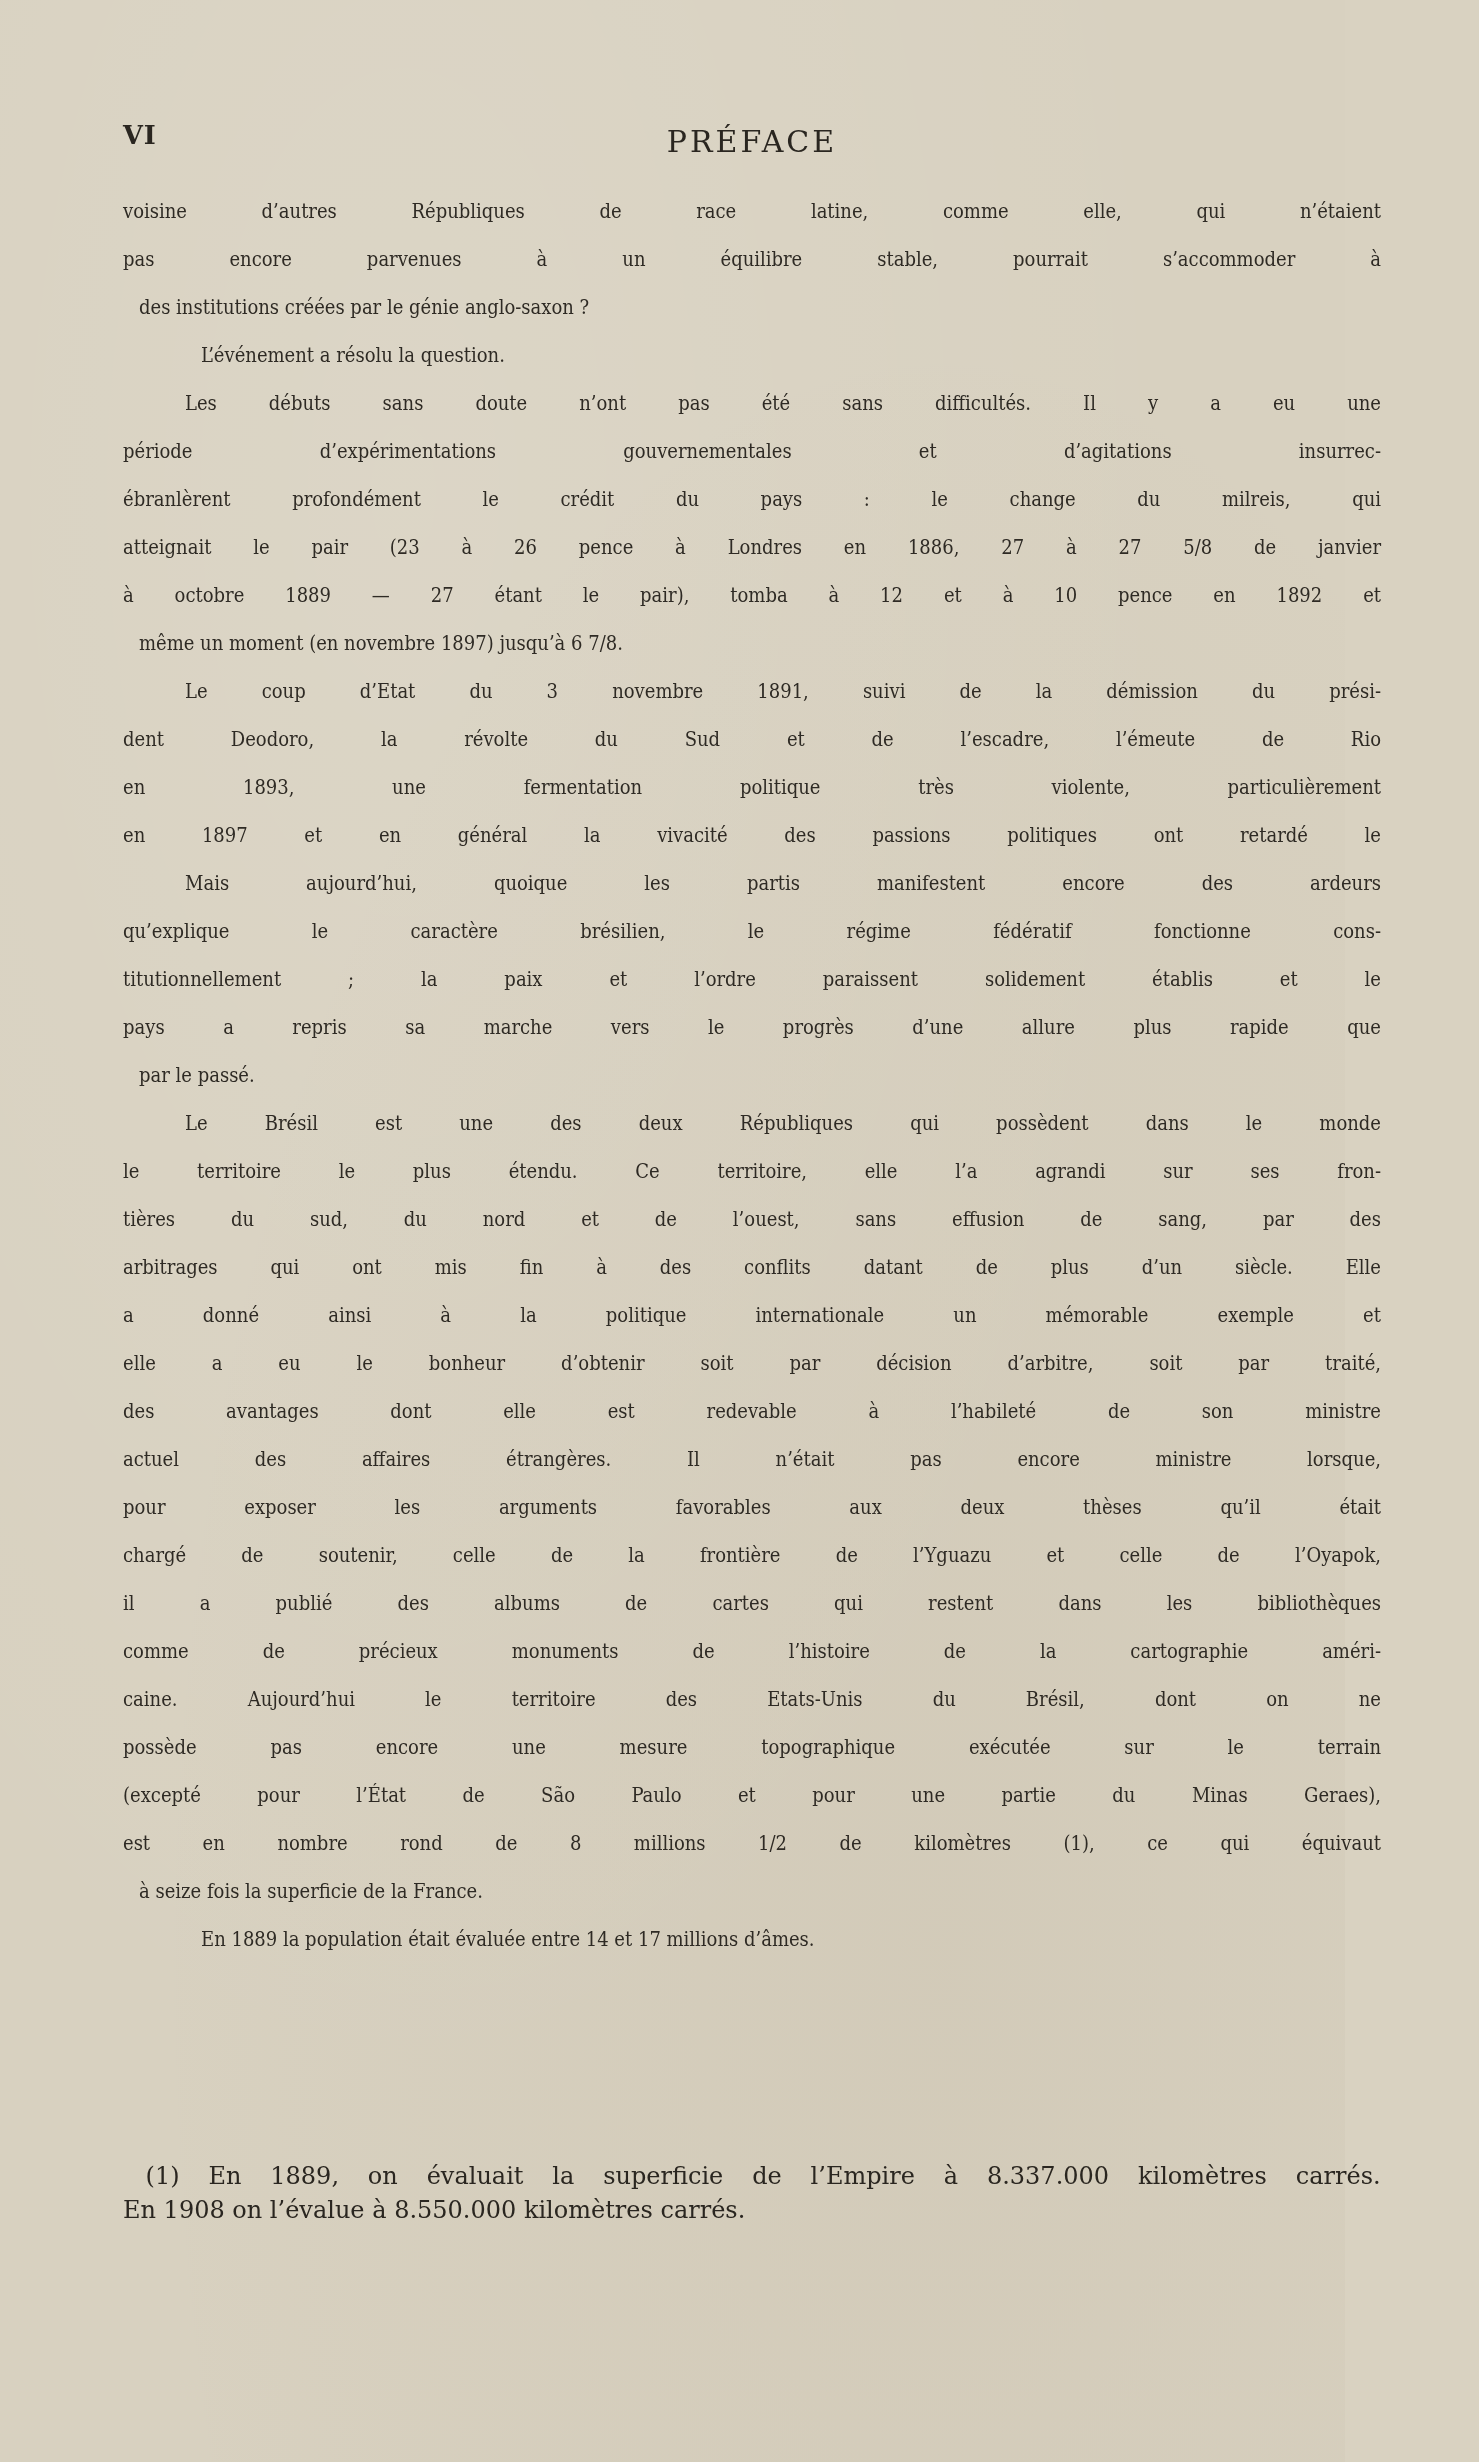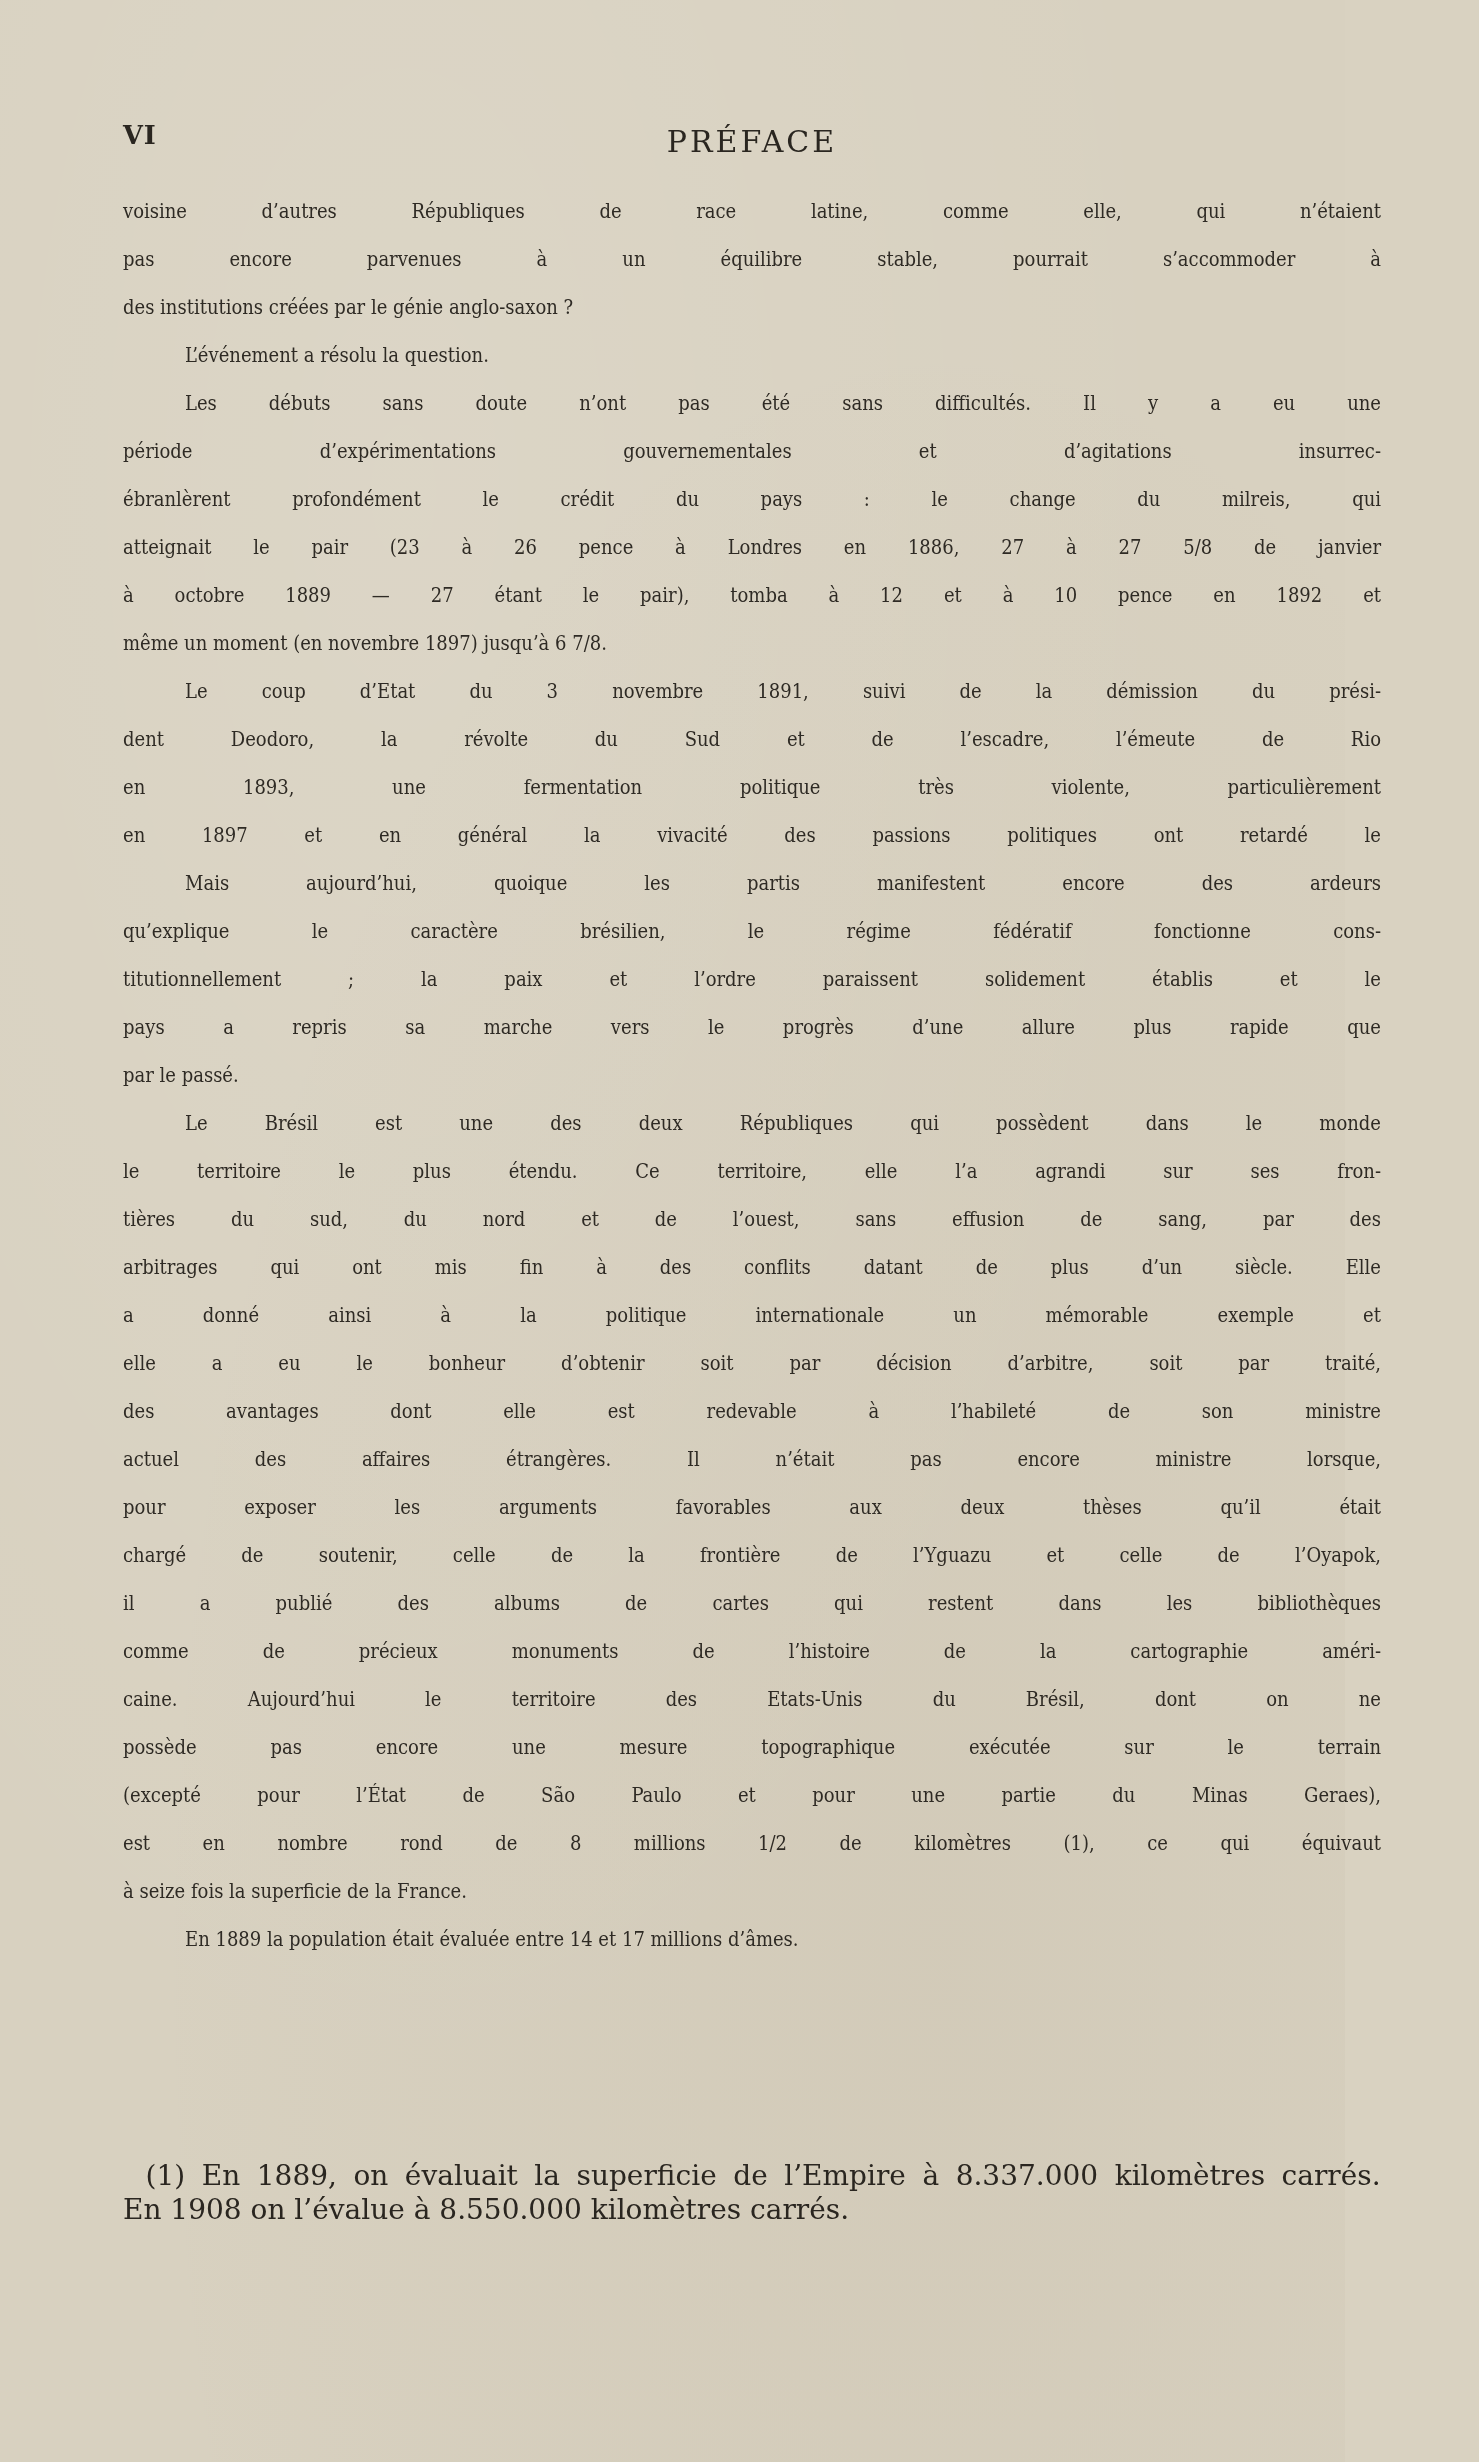--- a/index.html
+++ b/index.html
@@ -55,28 +55,28 @@
     text-align: justify;
     font-stretch: condensed;
   }
   .line {
     display: block;
     text-align: justify;
     text-align-last: justify;
     white-space: nowrap;
     overflow: visible;
   }
-  .line.last { text-align-last: left; }
+  .line.last { text-align-last: left; margin-left: 16px; }
   .line.indent { padding-left: 62px; }
   .footnotes {
     position: absolute;
     top: 2159px;
     left: 123px;
     width: 1258px;
-    font-size: 28px;
+    font-size: 24px;
     line-height: 34px;
     color: #2a2620;
   }
   .fn-line { display: block; white-space: nowrap; }
   .fn-line.first { padding-left: 22.6px; text-align: justify; text-align-last: justify; }
   .fn-line.first { width: 1235px; }
 </style>
 </head>
 <body>
 

